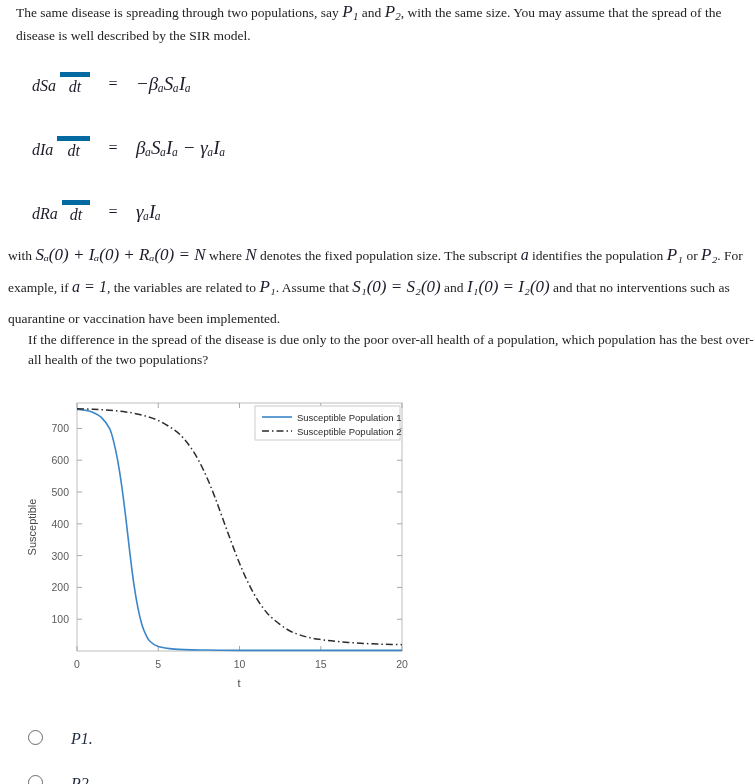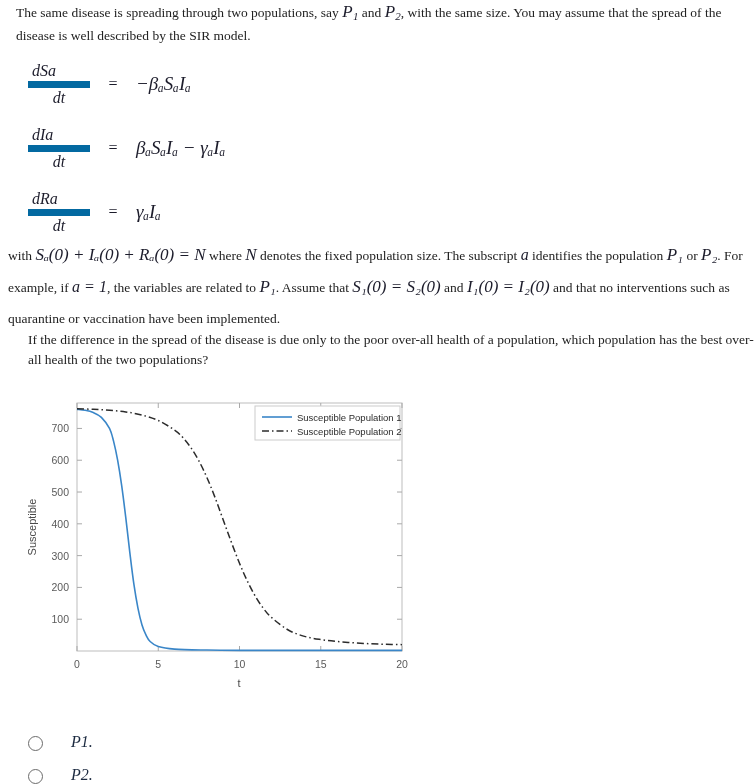--- a/index.html
+++ b/index.html
@@ -76,32 +76,31 @@
     width: 330px;
   }
   .eqrow {
     display: flex;
     align-items: center;
     height: 64px;
   }
   .eq-lhs {
     width: 62px;
     display: flex;
-    flex-direction: column;
-    align-items: flex-start;
+    align-items: flex-end;
     font-family: "Liberation Serif", serif;
     font-style: italic;
     font-size: 16px;
     color: #1c1c2b;
   }
   .eq-num {
     padding: 0 4px 1px 4px;
   }
   .eq-den {
-    border-top: 7px solid #0369a1;
+    border-top: 5px solid #0369a1;
     padding: 1px 4px 0 4px;
     width: 100%;
     text-align: center;
     box-sizing: border-box;
   }
   .eq-eqsign {
     width: 46px;
     text-align: center;
     font-family: "Liberation Serif", serif;
     font-size: 16px;
@@ -129,22 +128,23 @@
 
   
   .answers {
     position: absolute;
     left: 24px;
     top: 718px;
     width: 300px;
   }
   .answer-row {
     display: flex;
-    align-items: flex-end;
+    align-items: flex-start;
     height: 33px;
+    margin-top: 12px;
   }
   .radio {
     width: 15px;
     height: 15px;
     border: 1.4px solid #6b6b6b;
     border-radius: 50%;
     background: #fff;
     box-sizing: border-box;
     margin-left: 4px;
   }

